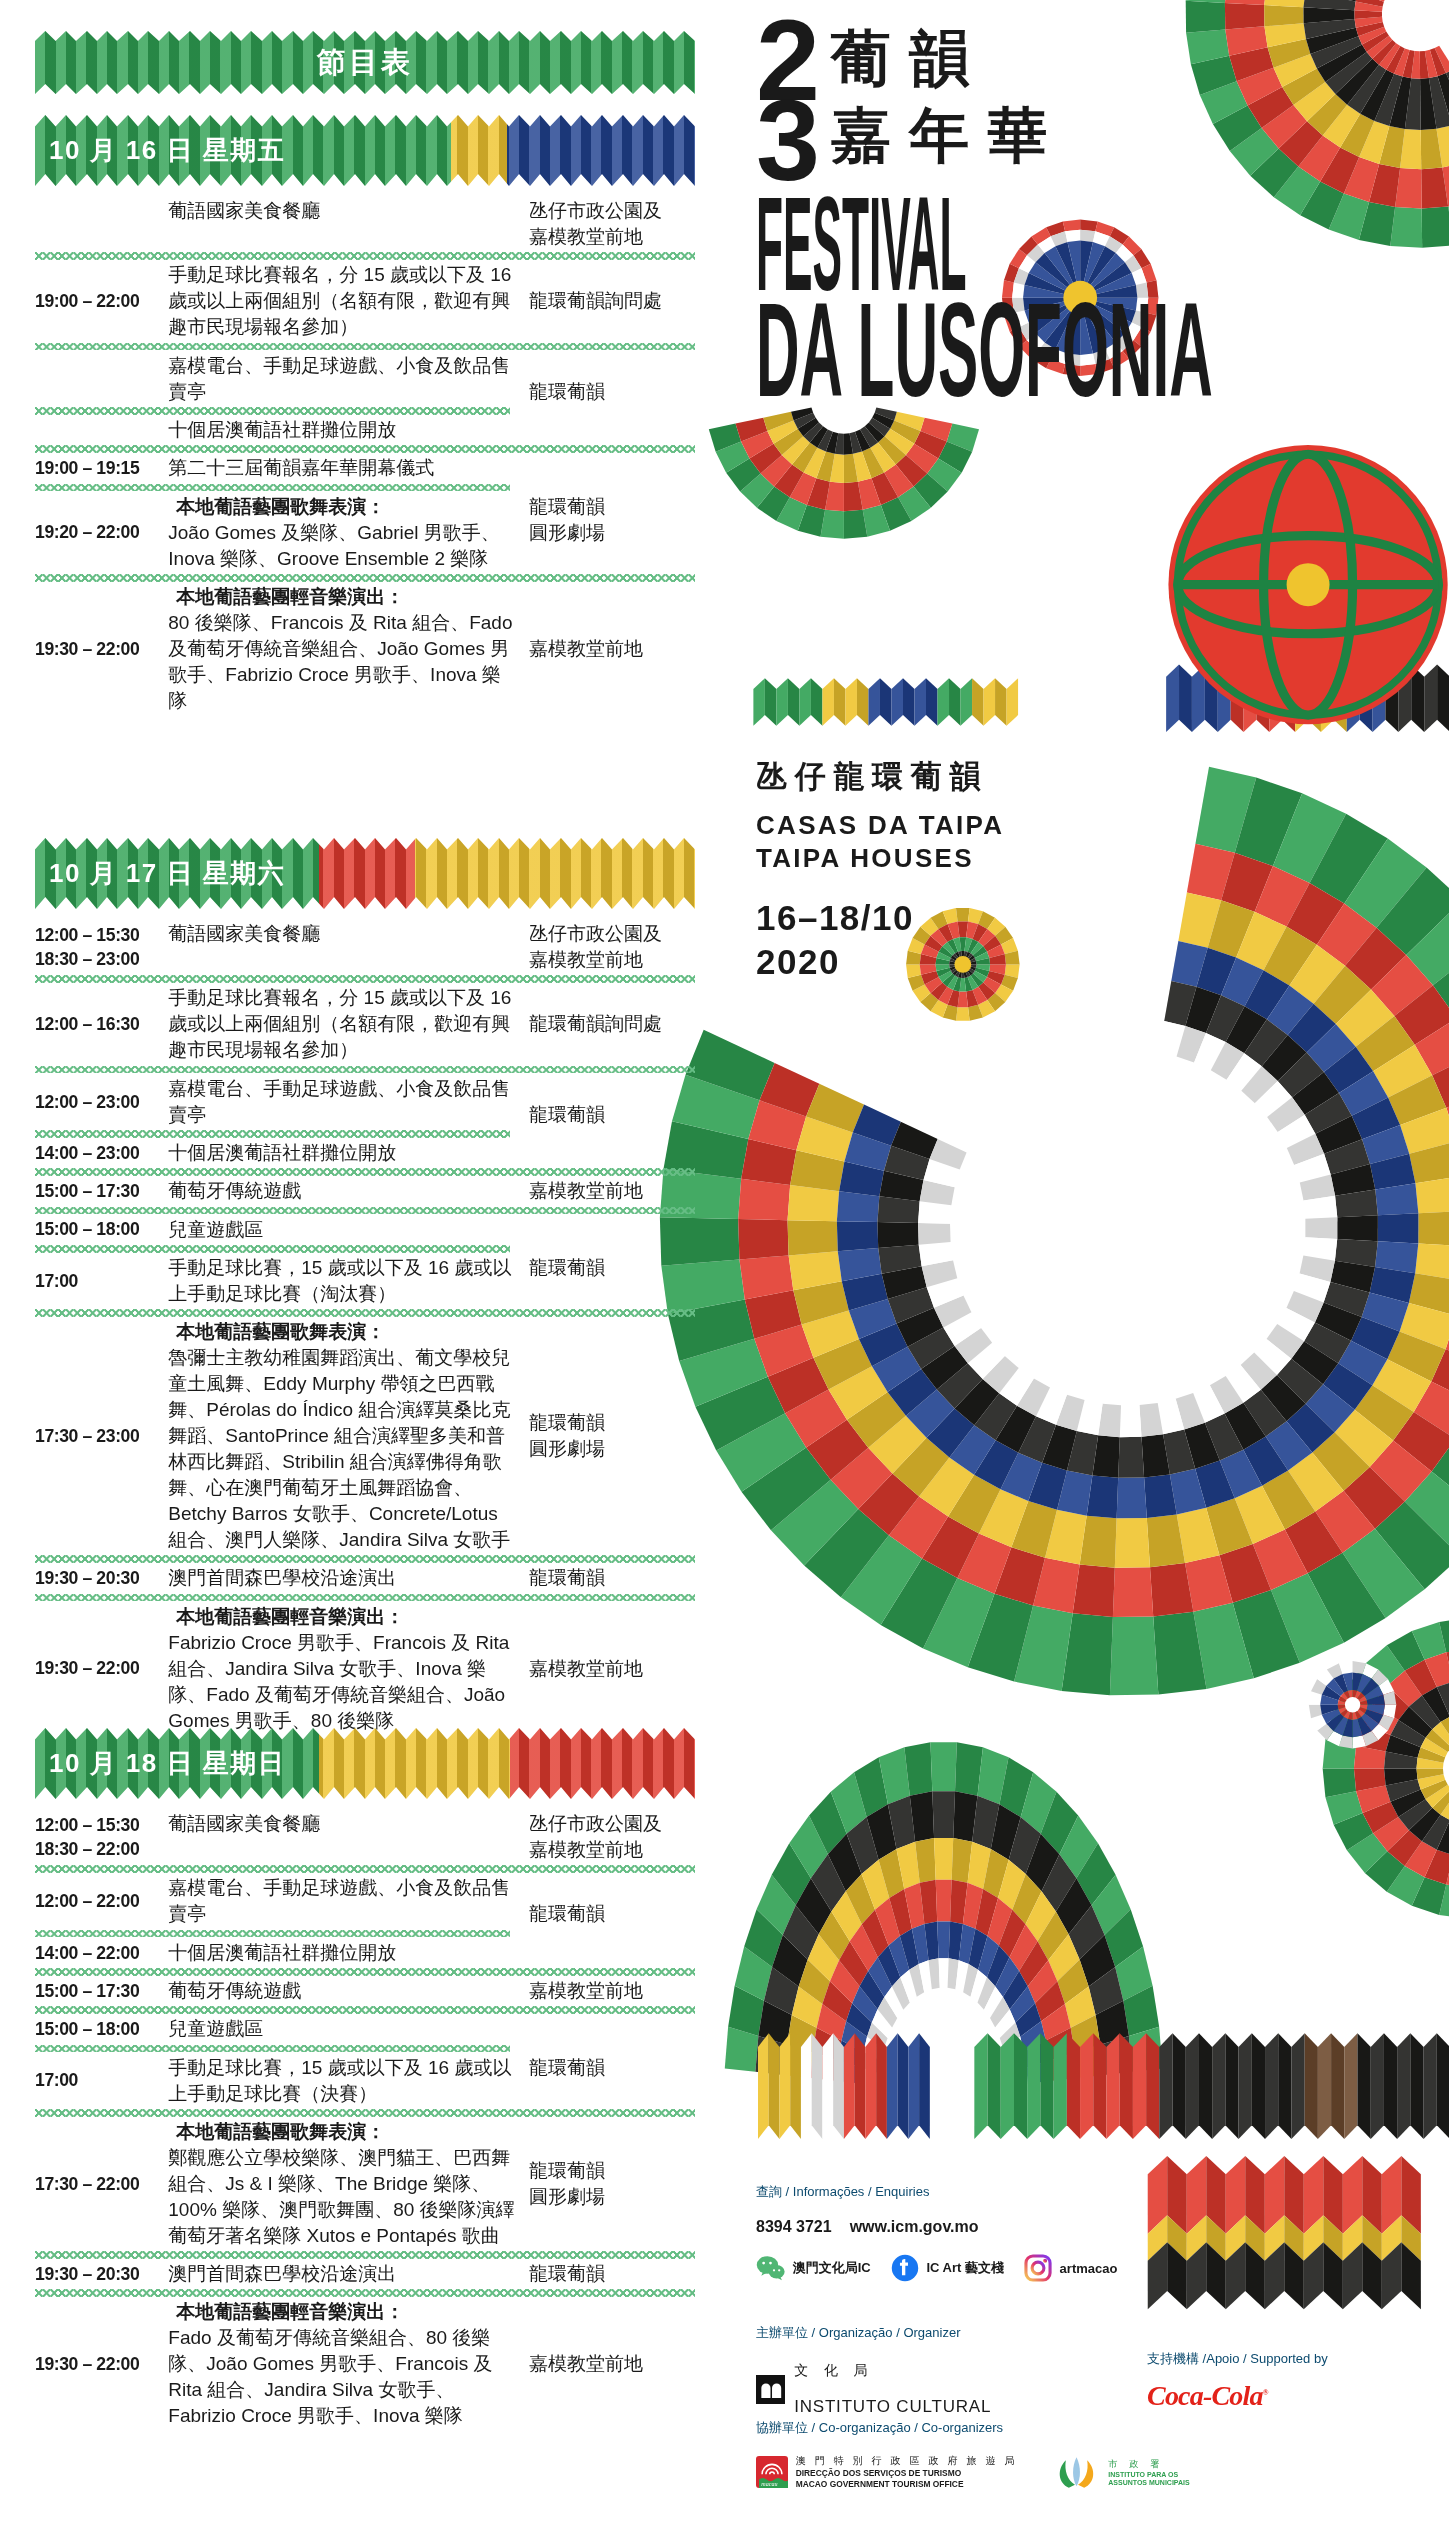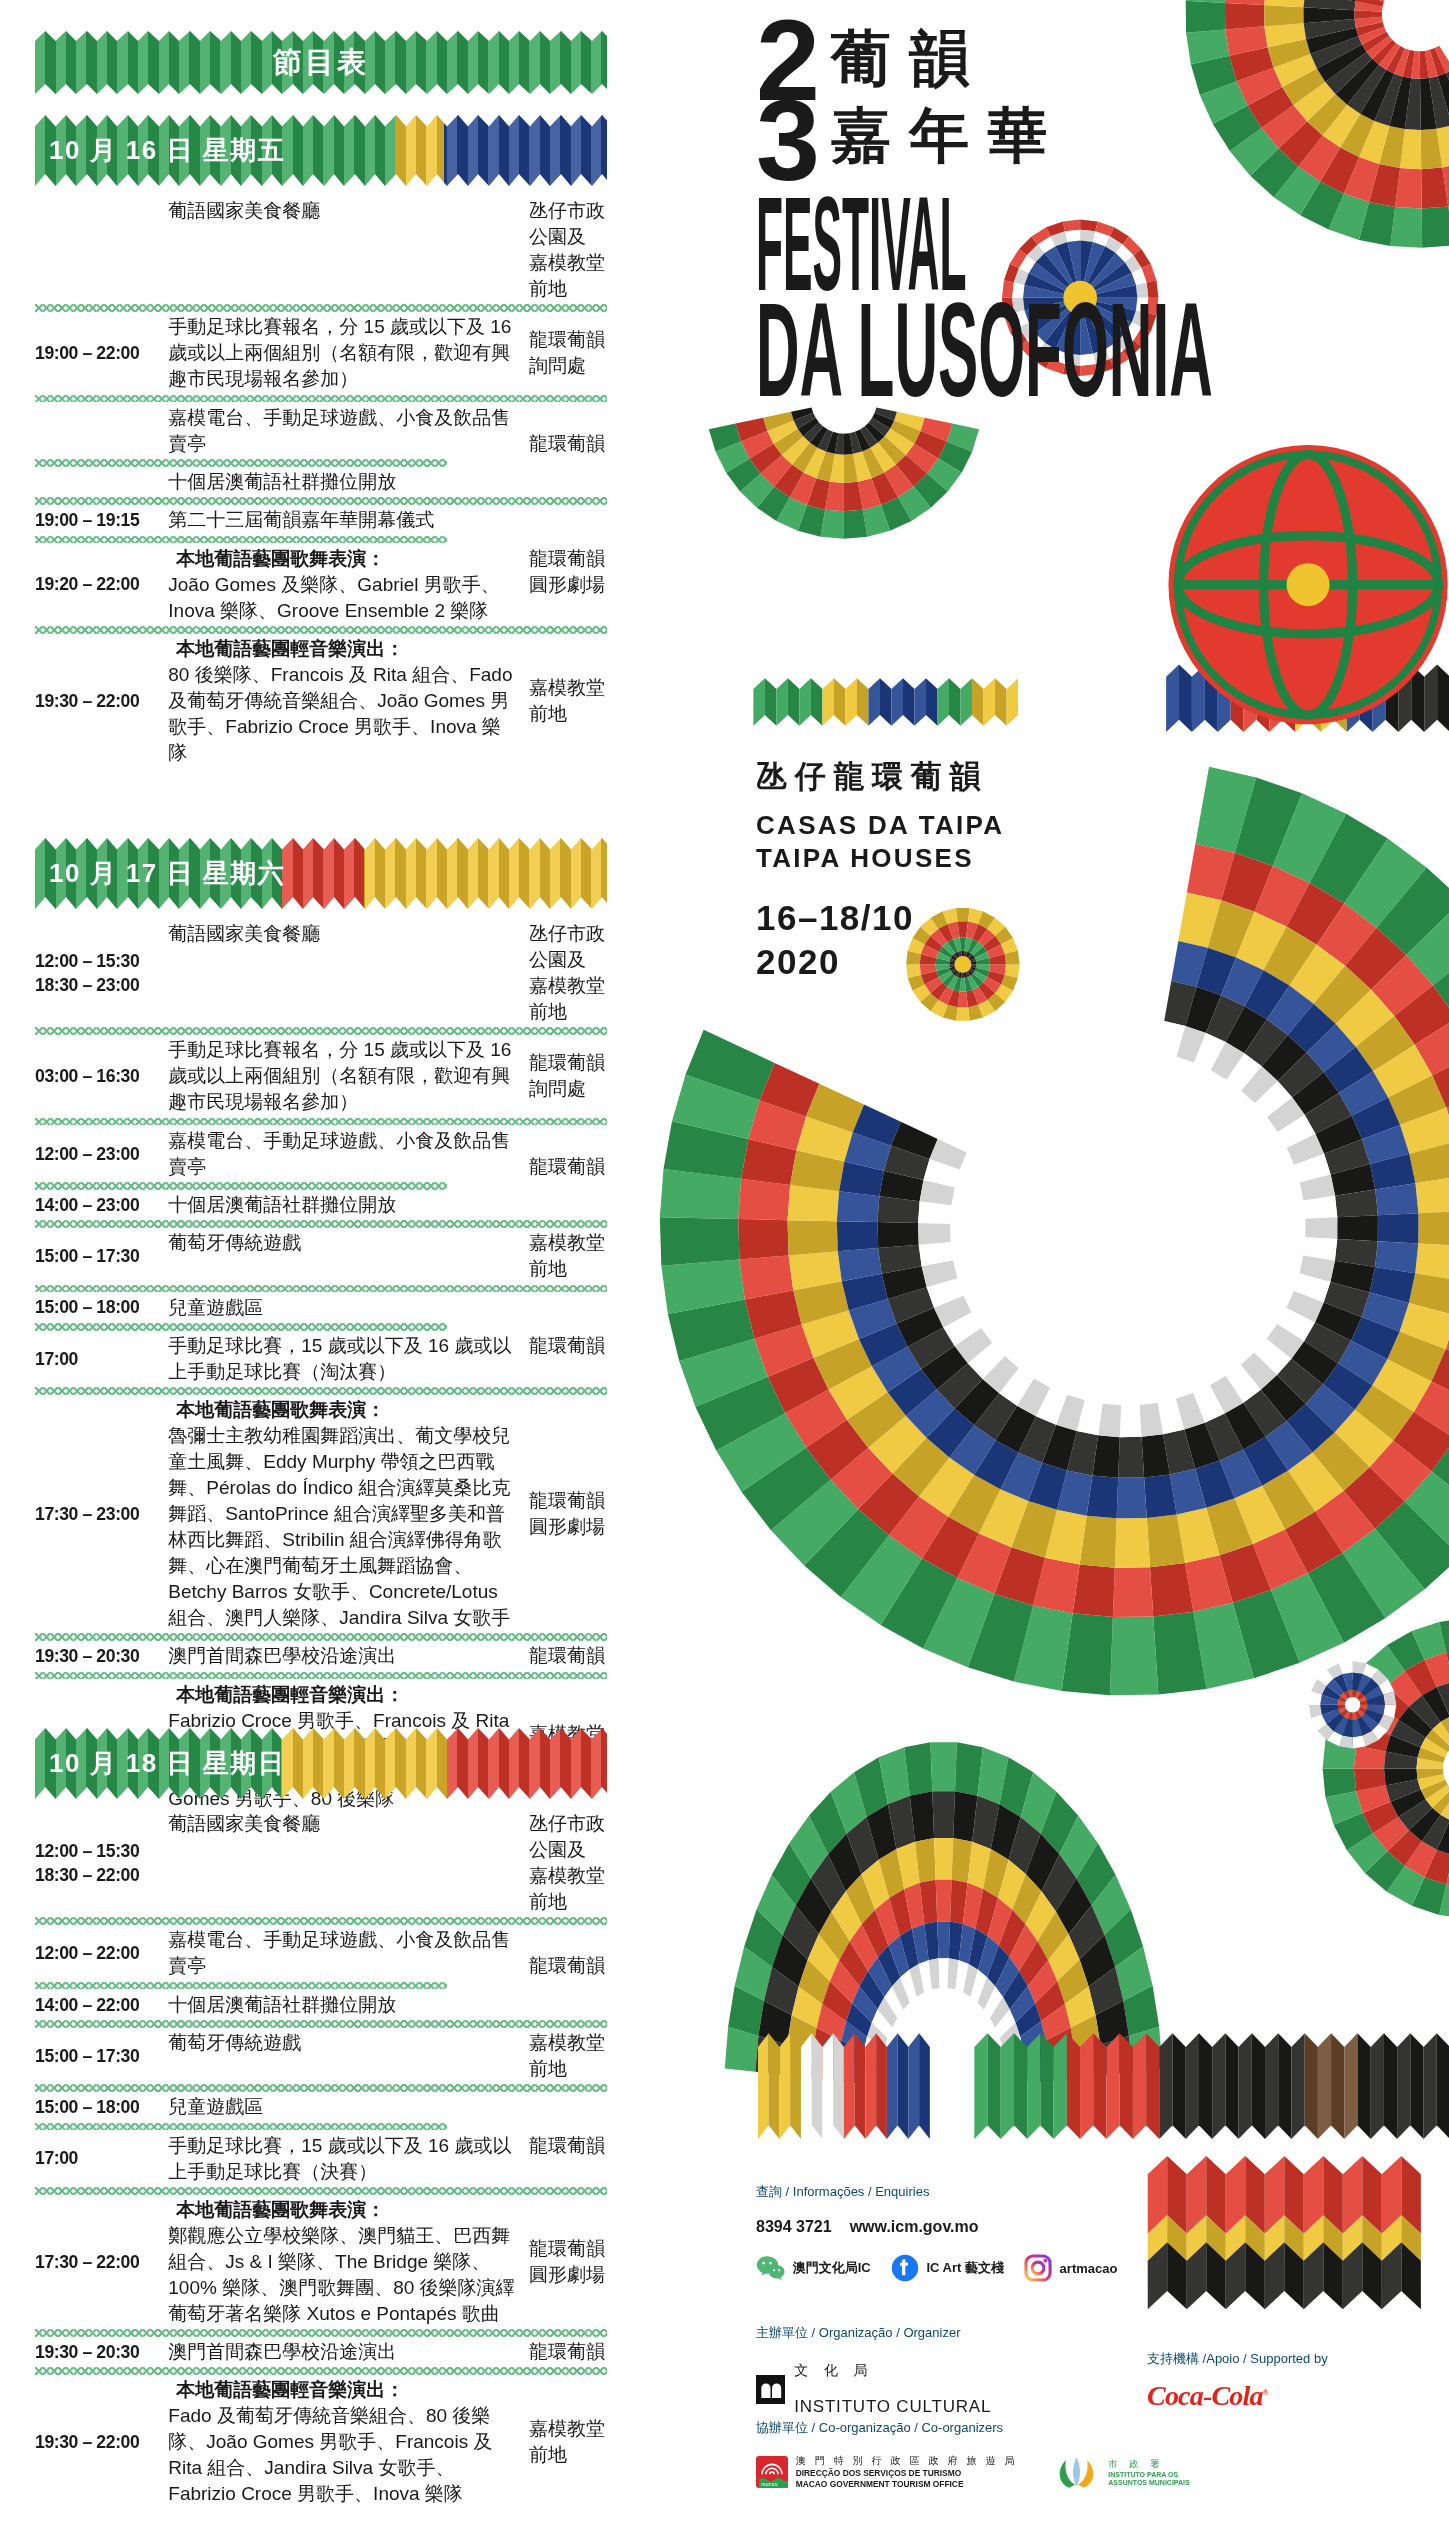--- a/index.html
+++ b/index.html
@@ -1,20 +1,20 @@
 <!DOCTYPE html>
 <html style="font-size:12.3px"><head>
 <meta charset="utf-8">
 <style>
   html,body{margin:0;padding:0;background:#fff;}
   body{font-family:"Liberation Sans",sans-serif;color:#1a1a1a;}
   #poster{position:relative;width:1450px;height:2538px;background:#fff;overflow:hidden;}
   #decor{position:absolute;left:0;top:0;z-index:1;}
   
-  .left-col{position:absolute;left:35px;top:31px;width:572px;z-index:3;}
+  .left-col{position:absolute;left:35px;top:31px;width:660px;z-index:3;}
   .banner{position:relative;display:flex;align-items:center;}
   .title-banner{height:63px;justify-content:center;}
   .banner-label{color:#fff;font-weight:700;font-size:29px;letter-spacing:3.1px;white-space:nowrap;}
   .day-section{position:absolute;left:0;width:100%;}
   .day-banner{height:71px;margin-bottom:10.7px;}
   .day-banner .banner-label{font-size:26px;letter-spacing:1.5px;padding-left:14px;}
   .row{display:flex;padding:1.5px 0;}
   .cell-time{width:118px;margin-right:15.3px;flex:none;display:flex;flex-direction:column;justify-content:center;
              font-weight:700;font-size:17.6px;line-height:24.5px;letter-spacing:-0.4px;white-space:nowrap;}
   .cell-event{width:350px;margin-right:10.7px;flex:none;font-size:19px;line-height:26px;}
@@ -1277,21 +1277,21 @@
               <div>葡語國家美食餐廳</div>
             </div>
             <div class="cell-venue v-center">
               <div>氹仔市政公園及</div>
               <div>嘉模教堂前地</div>
             </div>
           </div>
           <div class="divider"></div>
           <div class="row">
             <div class="cell-time">
-              <div>03:00 – 16:30</div>
+              <div>12:00 – 16:30</div>
             </div>
             <div class="cell-event">
               <div>手動足球比賽報名，分 15 歲或以下及 16 歲或以上兩個組別（名額有限，歡迎有興趣市民現場報名參加）</div>
             </div>
             <div class="cell-venue v-center">
               <div>龍環葡韻詢問處</div>
             </div>
           </div>
           <div class="divider"></div>
           <div class="row">

